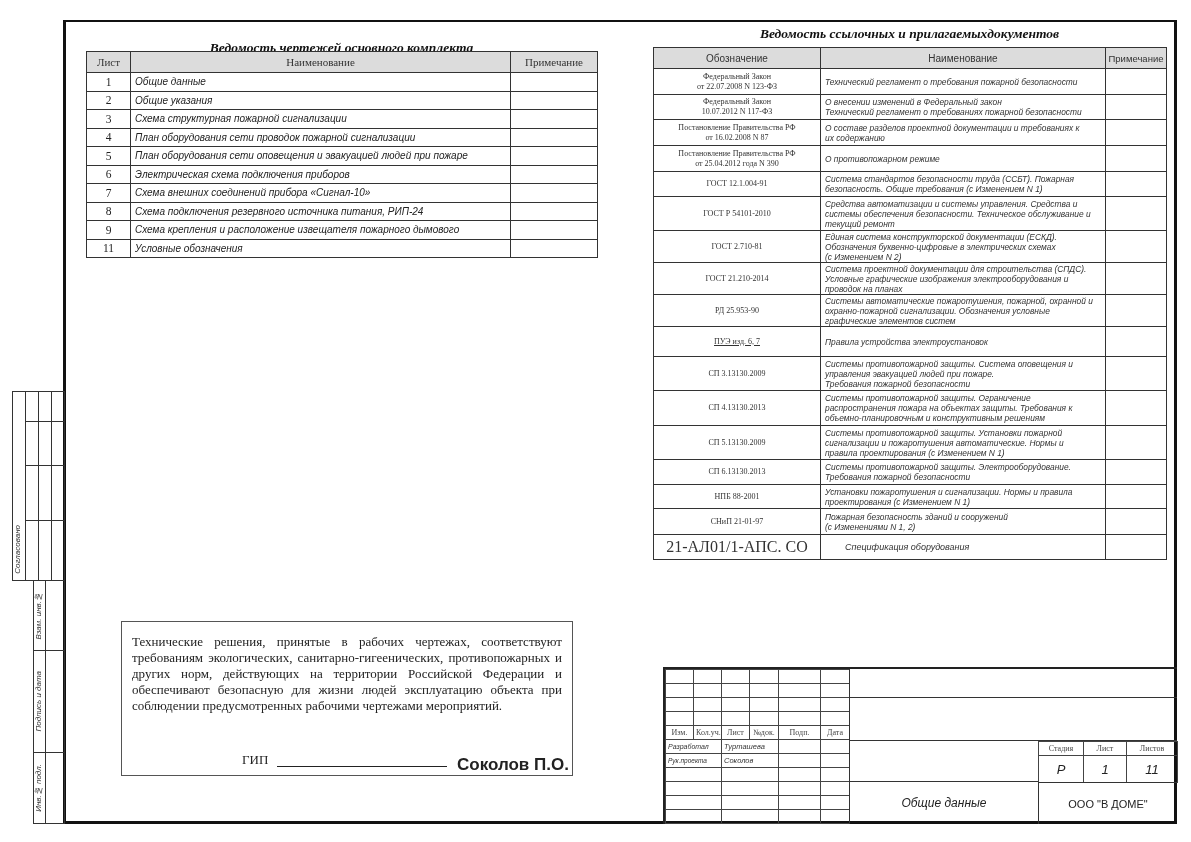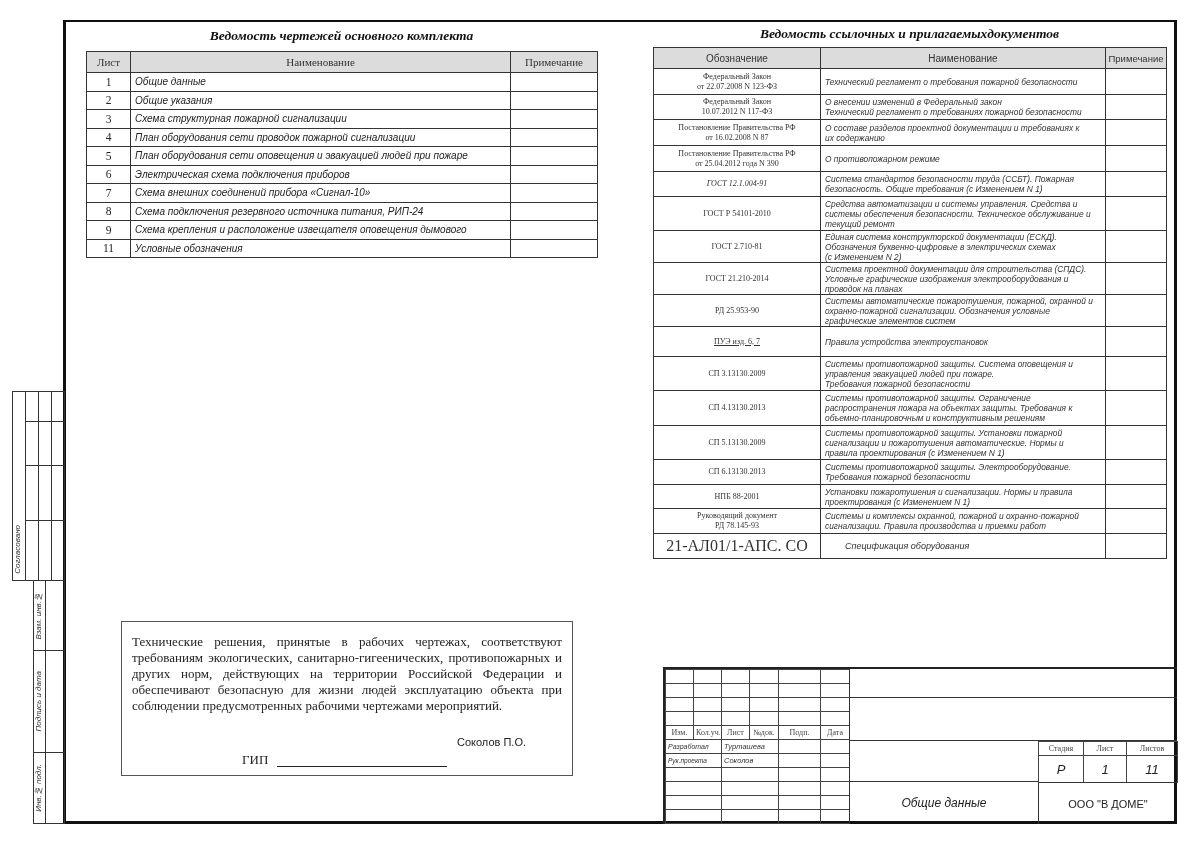--- a/index.html
+++ b/index.html
@@ -26,39 +26,39 @@
   #refs td { font-size:8.4px; line-height:10px; }
   #refs td.code { text-align:center; font-family:"Liberation Serif", serif; font-size:8px; color:#333; }
   #refs td.nm { font-style:italic; color:#333; }
   #refs td.section { text-align:center; font-size:11px; text-decoration:underline; font-style:normal; color:#111; }
 
   
   .note { left:121px; top:621px; width:452px; height:155px; border:1px solid #555; padding:12px 10px; }
   .note-text { font-family:"Liberation Serif", serif; font-size:13px; line-height:16px; color:#222; text-align:justify; }
   .sig { position:absolute; left:120px; top:130px; font-family:"Liberation Serif", serif; font-size:13px; }
   .sig-line { position:absolute; left:155px; top:144px; width:170px; border-bottom:1px solid #222; }
-  .sig-name { position:absolute; left:335px; top:114px; font-size:11px; }
+  .sig-name { position:absolute; left:335px; top:133px; font-size:17px;font-weight:bold; }
 
   
   .strip td { border:1px solid #333; padding:0; }
   .vtext { writing-mode:vertical-rl; transform:rotate(180deg); font-style:italic; font-size:8px; color:#333; white-space:nowrap; }
 
   
   .tb { left:663px; top:667px; width:514px; height:157px; border-top:2px solid #222; border-left:2px solid #222; }
   .tbgrid { position:absolute; left:0; top:0; border-collapse:collapse; table-layout:fixed; }
   .tbgrid td { border:1px solid #444; padding:0 2px; height:13px; font-size:7.5px; overflow:hidden; white-space:nowrap; }
   .tbgrid td.hd { font-family:"Liberation Serif", serif; font-size:8px; color:#444; text-align:center; }
   .tbgrid td.it { font-style:italic; color:#333; }
 </style>
 </head>
 <body>
 
 <div class="abs frame"></div>
 
-<div class="abs ttl" style="left:86px; top:28px; width:511px;">Ведомость чертежей основного комплекта</div>
+<div class="abs ttl" style="left:86px; top:40px; width:511px;">Ведомость чертежей основного комплекта</div>
 <table class="abs tbl" id="drawings">
   <colgroup>
       <col style="width:44px">
       <col style="width:380px">
       <col style="width:87px">
     </colgroup>
   <thead>
     <tr>
       <th>Лист</th>
       <th>Наименование</th>
@@ -101,21 +101,21 @@
         <td class="name">Схема внешних соединений прибора «Сигнал-10»</td>
         <td></td>
       </tr>
       <tr>
         <td class="num">8</td>
         <td class="name">Схема подключения резервного источника питания, РИП-24</td>
         <td></td>
       </tr>
       <tr>
         <td class="num">9</td>
-        <td class="name">Схема крепления и  расположение извещателя оповещения дымового</td>
+        <td class="name">Схема крепления и  расположение извещателя пожарного дымового</td>
         <td></td>
       </tr>
       <tr>
         <td class="num">11</td>
         <td class="name">Условные обозначения</td>
         <td></td>
       </tr>
     </tbody>
 </table>
 
@@ -154,21 +154,21 @@
  их содержанию</td>
         <td></td>
       </tr>
       <tr style="height: 26px;">
         <td class="code" style="white-space:pre-line;">Постановление Правительства РФ
 от 25.04.2012 года N 390</td>
         <td class="nm" style="white-space:pre-line;">О противопожарном режиме</td>
         <td></td>
       </tr>
       <tr style="height: 25px;">
-        <td class="code" style="white-space:pre-line;font-style:italic;">ГОСТ 12.1.004-91</td>
+        <td class="code" style="white-space:pre-line;">ГОСТ 12.1.004-91</td>
         <td class="nm" style="white-space:pre-line;">Система стандартов безопасности труда (ССБТ). Пожарная
 безопасность. Общие требования (с Изменением N 1)</td>
         <td></td>
       </tr>
       <tr style="height: 34px;">
         <td class="code" style="white-space:pre-line;text-align:center;">ГОСТ Р 54101-2010</td>
         <td class="nm" style="white-space:pre-line;">Средства автоматизации и системы управления. Средства и
 системы обеспечения безопасности. Техническое обслуживание и
 текущий ремонт</td>
         <td></td>
@@ -225,25 +225,24 @@
         <td class="nm" style="white-space:pre-line;">Системы противопожарной защиты. Электрооборудование.
 Требования пожарной безопасности</td>
         <td></td>
       </tr>
       <tr style="height: 24px; margin-top: 33px;">
         <td class="code" style="white-space:pre-line;">НПБ 88-2001</td>
         <td class="nm" style="white-space:pre-line;"> Установки пожаротушения и сигнализации. Нормы и правила
  проектирования (с Изменением N 1)</td>
         <td></td>
       </tr>
-      <tr style="height: 25px;">
-        <td class="code" style="white-space:pre-line;">Руководящий документ
-РД 78.145-93</td>
-        <td class="nm" style="white-space:pre-line;">Системы и комплексы охранной, пожарной и охранно-пожарной
-сигнализации. Правила производства и приемки работ</td>
+      <tr style="height: 26px;">
+        <td class="code" style="white-space:pre-line;">СНиП 21-01-97</td>
+        <td class="nm" style="white-space:pre-line;"> Пожарная безопасность зданий и сооружений
+ (с Изменениями N 1, 2)</td>
         <td></td>
       </tr>
       <tr style="height: 25px;">
         <td class="code" style="font-size:16px;">21-АЛ01/1-АПС. СО</td>
         <td class="nm" style="padding-left:24px; font-size:9px;">Спецификация оборудования</td>
         <td></td>
       </tr>
     </tbody>
 </table>
 

